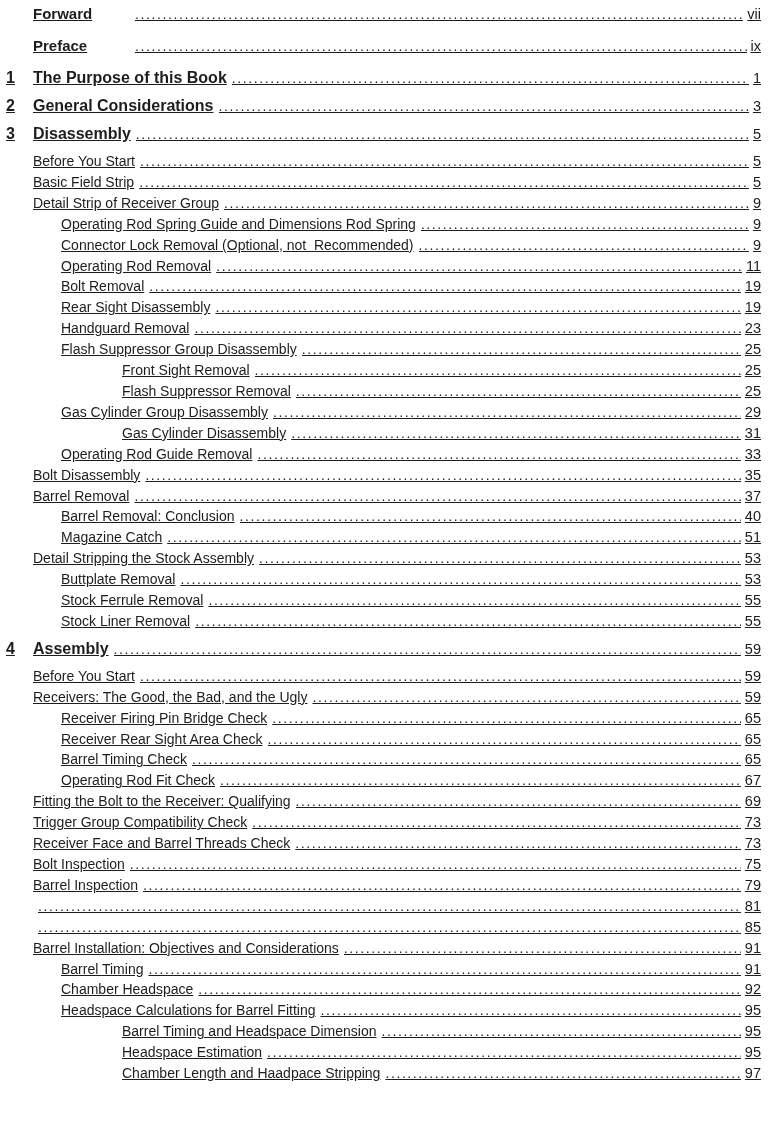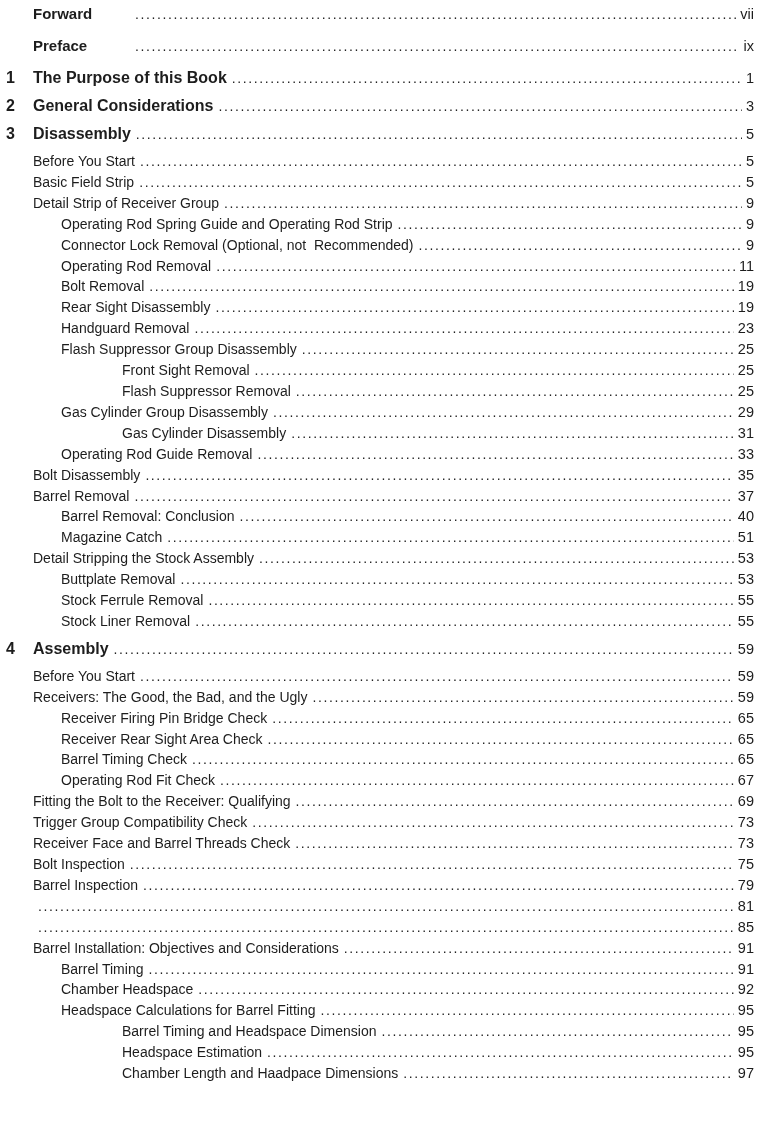--- a/index.html
+++ b/index.html
@@ -14,24 +14,25 @@
     box-sizing: border-box;
     padding-top: 3px;
     font-family: "Liberation Sans", sans-serif;
     color: #1d1d1d;
   }
   .toc-list { width: 100%; }
   .row {
     display: flex;
     align-items: baseline;
     box-sizing: border-box;
-    padding-right: 14px;
+    padding-right: 7px;
     font-size: 14px;
     line-height: 20.9px;
     font-weight: 400;
+    text-decoration: underline;
   }
   
   .lv-l1    { padding-left: 33px; }
   .lv-l2    { padding-left: 61px; }
   .lv-l3    { padding-left: 122px; }
   .lv-front { padding-left: 33px; }
   .lv-chapter { padding-left: 0; }
 
   
   .lv-front {
@@ -129,21 +130,21 @@
     <span class="page">5</span>
   </div>
       <div class="row lv-l1">
 
     <span class="title">Detail Strip of Receiver Group</span>
     <span class="leader"></span>
     <span class="page">9</span>
   </div>
       <div class="row lv-l2">
 
-    <span class="title">Operating Rod Spring Guide and Operating Rod Strip</span>
+    <span class="title">Operating Rod Spring Guide and Dimensions Rod Spring</span>
     <span class="leader"></span>
     <span class="page">9</span>
   </div>
       <div class="row lv-l2">
 
     <span class="title">Connector Lock Removal (Optional, not  Recommended)</span>
     <span class="leader"></span>
     <span class="page">9</span>
   </div>
       <div class="row lv-l2">
@@ -367,18 +368,18 @@
     <span class="page">95</span>
   </div>
       <div class="row lv-l3">
 
     <span class="title">Headspace Estimation</span>
     <span class="leader"></span>
     <span class="page">95</span>
   </div>
       <div class="row lv-l3">
 
-    <span class="title">Chamber Length and Haadpace Dimensions</span>
+    <span class="title">Chamber Length and Haadpace Stripping</span>
     <span class="leader"></span>
     <span class="page">97</span>
   </div>
     </div>
 </div>
 
 </body></html>

